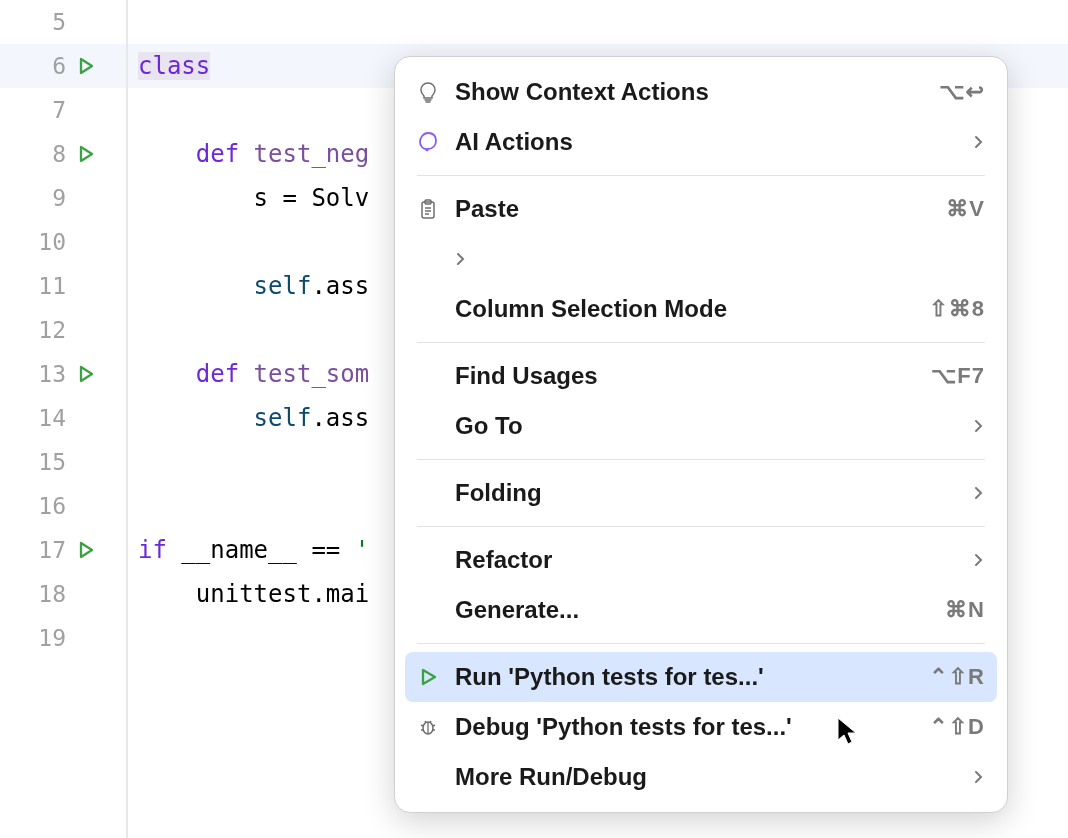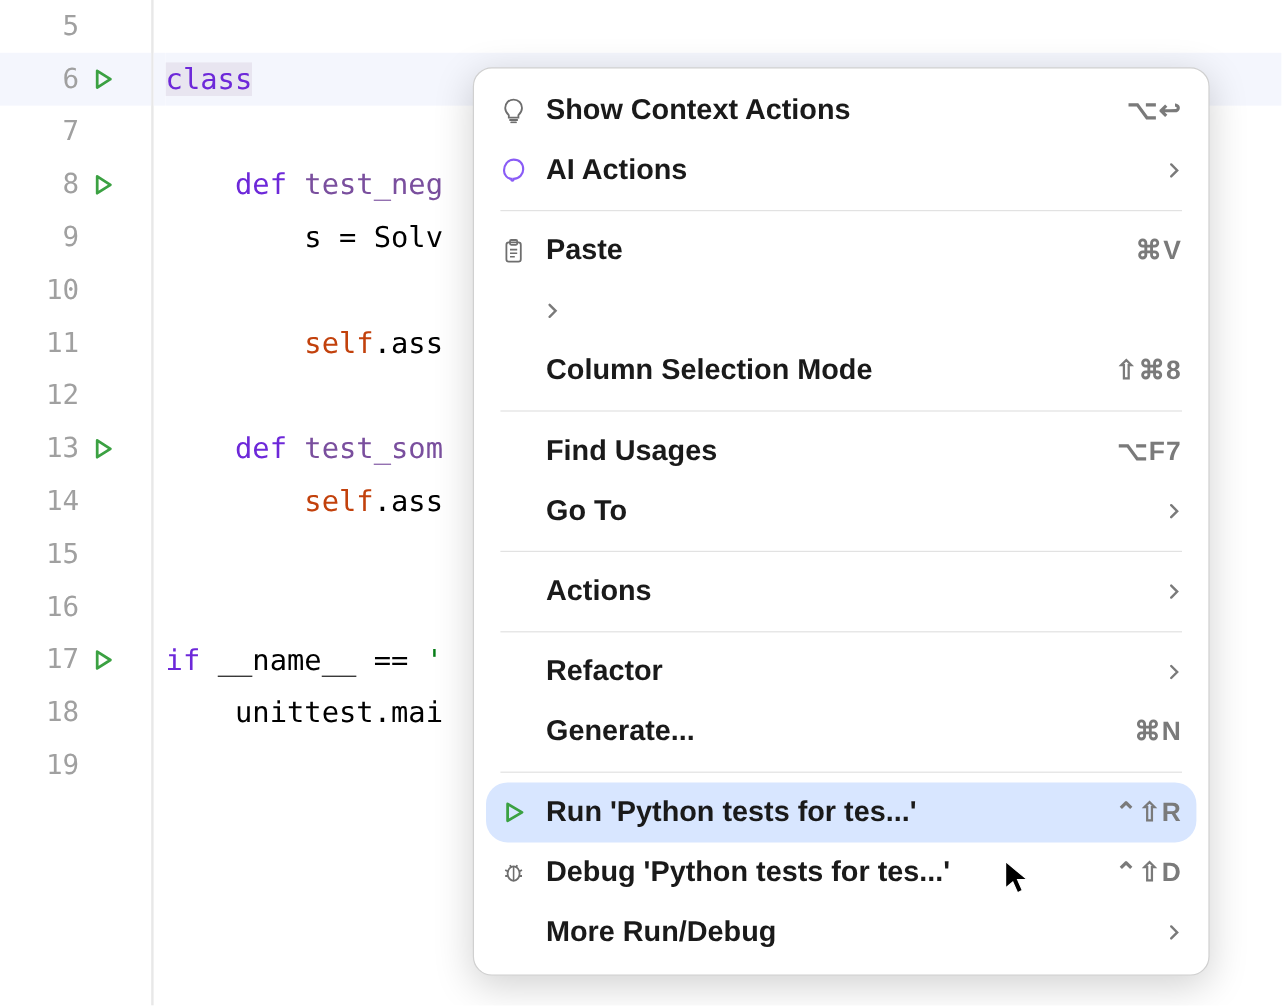--- a/index.html
+++ b/index.html
@@ -57,21 +57,21 @@
     .code-row.highlight::before {
       content: '';
       position: absolute;
       left: -10px;
       top: 0;
       bottom: 0;
       width: 10px;
       background: #f4f6fd;
     }
     .kw { color: #6d28d9; }
-    .self { color: #c2410c; }
+    .self { color: #0c4a6e; }
     .str { color: #067d17; }
     .def-name { color: #7a4f9e; }
     .highlight-bg { background: #e8e5f0; }
     .context-menu {
       position: absolute;
       left: 394px;
       top: 56px;
       width: 614px;
       background: #fff;
       border: 1px solid #d0d0d0;
@@ -85,21 +85,21 @@
       display: flex;
       align-items: center;
       height: 50px;
       padding: 0 22px;
       font-size: 24px;
       color: #1a1a1a;
       cursor: default;
     }
     .menu-item.selected {
       background: #d8e6ff;
-      border-radius: 18px;
+      border-radius: 8px;
       margin: 0 10px;
       padding: 0 12px;
     }
     .menu-icon {
       width: 32px;
       display: flex;
       align-items: center;
       justify-content: flex-start;
       margin-right: 6px;
     }
@@ -274,21 +274,21 @@
       <span class="menu-label">Go To</span>
       <span>
         <svg width="12" height="18" viewBox="0 0 12 18">
           <path d="M3 4 L8 9 L3 14" fill="none" stroke="#7a7a7a" stroke-width="2" stroke-linecap="round"></path>
         </svg>
       </span>
     </div>
     <div class="menu-sep"></div>
     <div class="menu-item">
       <span class="no-icon-spacer"></span>
-      <span class="menu-label">Actions</span>
+      <span class="menu-label">Folding</span>
       <span>
         <svg width="12" height="18" viewBox="0 0 12 18">
           <path d="M3 4 L8 9 L3 14" fill="none" stroke="#7a7a7a" stroke-width="2" stroke-linecap="round"></path>
         </svg>
       </span>
     </div>
     <div class="menu-sep"></div>
     <div class="menu-item">
       <span class="no-icon-spacer"></span>
       <span class="menu-label">Refactor</span>

